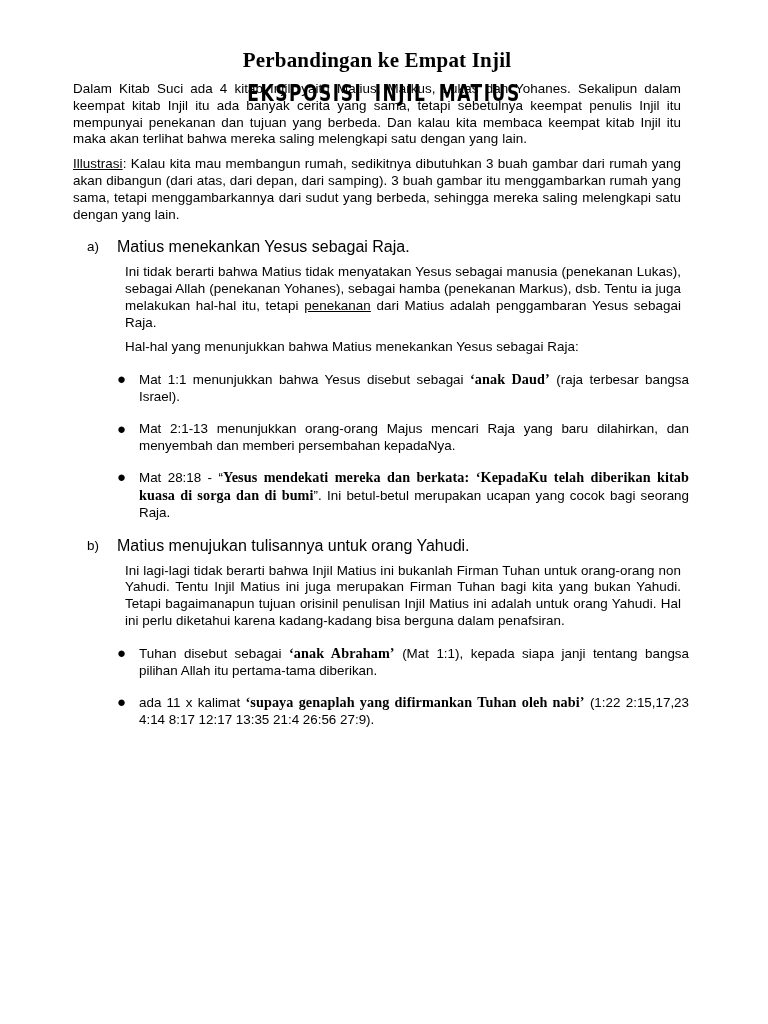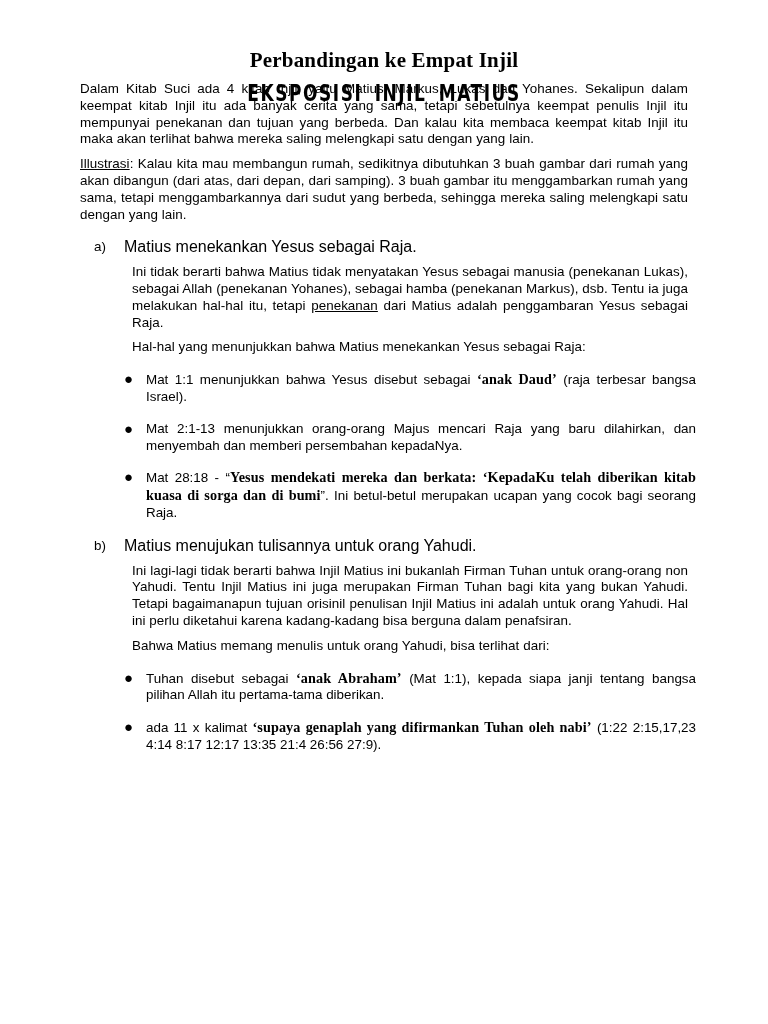--- a/index.html
+++ b/index.html
@@ -17,21 +17,21 @@
   .page {
     position: relative;
     width: 768px;
     height: 1024px;
     background: #ffffff;
     box-sizing: border-box;
     padding: 15px;
   }
   .content {
     position: absolute;
-    left: 72px;
+    left: 65px;
     top: 0;
     width: 624px;
   }
 
   
   .doc-title {
     margin: 0;
     padding-top: 57px;
     text-align: center;
     font-family: "DejaVu Sans", sans-serif;
@@ -177,21 +177,20 @@
     </div>
 
     <div class="alpha-item">
       <div class="alpha-marker">b)</div>
       <div class="alpha-text">Matius menujukan tulisannya untuk orang Yahudi.</div>
     </div>
 
     <div class="indent-block">
       <p class="body-text sp-22">Ini lagi-lagi tidak berarti bahwa Injil Matius ini bukanlah Firman Tuhan untuk orang-orang non Yahudi. Tentu Injil Matius ini juga merupakan Firman Tuhan bagi kita yang bukan Yahudi. Tetapi bagaimanapun tujuan orisinil penulisan Injil Matius ini adalah untuk orang Yahudi. Hal ini perlu diketahui karena kadang-kadang bisa berguna dalam penafsiran.</p>
 
-      <p class="body-text sp-22">Bahwa Matius memang menulis untuk orang Yahudi, bisa terlihat dari:</p>
     </div>
 
     <div class="bullet-item">
       <div class="bullet-dot"><span>●</span></div>
       <div class="bullet-text"><span> Tuhan disebut sebagai </span><b class="serif-b">‘anak Abraham’</b><span> (Mat 1:1), kepada siapa janji tentang bangsa pilihan Allah itu pertama-tama diberikan.</span></div>
     </div>
 
     <div class="bullet-item">
       <div class="bullet-dot"><span>●</span></div>
       <div class="bullet-text"><span> ada 11 x kalimat </span><b class="serif-b">‘supaya genaplah yang difirmankan Tuhan oleh nabi’</b><span> (1:22 2:15,17,23 4:14 8:17 12:17 13:35 21:4 26:56 27:9).</span></div>

